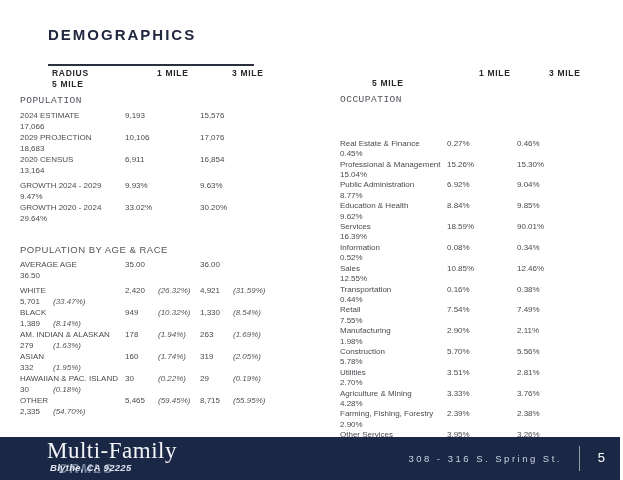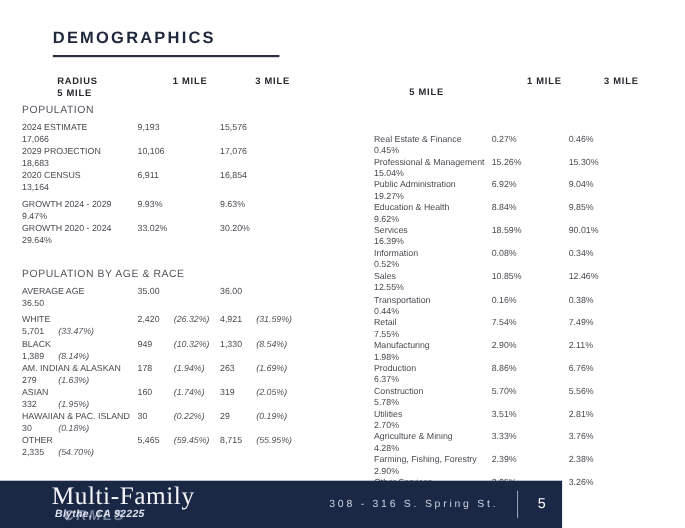--- a/index.html
+++ b/index.html
@@ -5,51 +5,51 @@
   html,body { margin:0; padding:0; background:#ffffff; }
   .page {
     position:relative; width:623px; height:480px; background:#ffffff;
     font-family:"Liberation Sans", sans-serif; color:#44464c; overflow:hidden;
   }
 
   
   .title {
     position:absolute; left:48px; top:26px; margin:0;
     font-size:15px; font-weight:bold; letter-spacing:2px; color:#20283e;
-    border-bottom:2px solid #2a3040; padding-bottom:7px; width:206px;
+    border-bottom:2px solid #2a3040; padding-bottom:21px; width:206px;
   }
 
   
   .col { position:absolute; top:68px; }
   .col-left  { left:20px;  width:312px; --cols:105px 75px 73px; }
   .col-right { left:340px; width:275px; --cols:107px 70px 66px; }
 
   .row { display:grid; grid-template-columns:var(--cols); align-items:baseline; }
   .cell { font-size:8px; line-height:11px; color:#494b51; white-space:nowrap; }
   .col-right .cell { line-height:10.4px; }
 
   .row.head .cell { font-size:8.5px; font-weight:bold; letter-spacing:0.7px; color:#26282e;margin-left:32px; }
   .row.head { margin-bottom:4px; }
 
   .section-title {
     font-size:9.5px; color:#53555c; letter-spacing:0.5px;
     margin-top:20px; margin-bottom:3px; line-height:12px;
   }
   .col-right .section-title { margin-top:10px; }
-  .tbl-section:first-of-type .section-title { margin-top:5px; }
+  .tbl-section:first-of-type .section-title { margin-top:5px;font-family:Liberation Mono, monospace; }
 
   .row-group { margin-bottom:4px; }
   .col-right .row-group { margin-bottom:0;margin-top:33px; }
 
   .num { display:inline-block; min-width:29px; }
   .pct { font-style:italic; color:#55575d; margin-left:4px; }
 
   
   .footer {
-    position:absolute; left:0; bottom:0; width:511px; height:43px;
+    position:absolute; left:0; bottom:0; width:620px; height:43px;
     background:#1a2745; color:#ffffff;
   }
   .brand {
     position:absolute; left:47px; top:1px; margin:0;
     font-family:"Liberation Serif", serif; font-weight:normal;
     font-size:23px; letter-spacing:0.5px; color:#f4f5f9;
   }
   .location {
     position:absolute; left:50px; top:25px;
     font-style:italic; font-weight:bold; font-size:9.5px; color:#dde1ee; letter-spacing:0.3px;
@@ -185,38 +185,39 @@
     </div>
 
   <div class="col col-right">
     <div class="row head">
       <div class="cell"></div>
       <div class="cell">1 MILE</div>
       <div class="cell">3 MILE</div>
       <div class="cell">5 MILE</div>
     </div>
   <section class="tbl-section">
+        <div class="section-title">OCCUPATION</div>
         <div class="row-group">
           <div class="row">
             <div class="cell label">Real Estate &amp; Finance</div>
             <div class="cell value"><span class="num">0.27%</span></div>
             <div class="cell value"><span class="num">0.46%</span></div>
             <div class="cell value"><span class="num">0.45%</span></div>
           </div>
           <div class="row">
             <div class="cell label">Professional &amp; Management</div>
             <div class="cell value"><span class="num">15.26%</span></div>
             <div class="cell value"><span class="num">15.30%</span></div>
             <div class="cell value"><span class="num">15.04%</span></div>
           </div>
           <div class="row">
             <div class="cell label">Public Administration</div>
             <div class="cell value"><span class="num">6.92%</span></div>
             <div class="cell value"><span class="num">9.04%</span></div>
-            <div class="cell value"><span class="num">19.27%</span></div>
+            <div class="cell value"><span class="num">8.77%</span></div>
           </div>
           <div class="row">
             <div class="cell label">Education &amp; Health</div>
             <div class="cell value"><span class="num">8.84%</span></div>
             <div class="cell value"><span class="num">9.85%</span></div>
             <div class="cell value"><span class="num">9.62%</span></div>
           </div>
           <div class="row">
             <div class="cell label">Services</div>
             <div class="cell value"><span class="num">18.59%</span></div>
@@ -245,26 +246,20 @@
             <div class="cell label">Retail</div>
             <div class="cell value"><span class="num">7.54%</span></div>
             <div class="cell value"><span class="num">7.49%</span></div>
             <div class="cell value"><span class="num">7.55%</span></div>
           </div>
           <div class="row">
             <div class="cell label">Manufacturing</div>
             <div class="cell value"><span class="num">2.90%</span></div>
             <div class="cell value"><span class="num">2.11%</span></div>
             <div class="cell value"><span class="num">1.98%</span></div>
-          </div>
-          <div class="row">
-            <div class="cell label">Production</div>
-            <div class="cell value"><span class="num">8.86%</span></div>
-            <div class="cell value"><span class="num">6.76%</span></div>
-            <div class="cell value"><span class="num">6.37%</span></div>
           </div>
           <div class="row">
             <div class="cell label">Construction</div>
             <div class="cell value"><span class="num">5.70%</span></div>
             <div class="cell value"><span class="num">5.56%</span></div>
             <div class="cell value"><span class="num">5.78%</span></div>
           </div>
           <div class="row">
             <div class="cell label">Utilities</div>
             <div class="cell value"><span class="num">3.51%</span></div>

